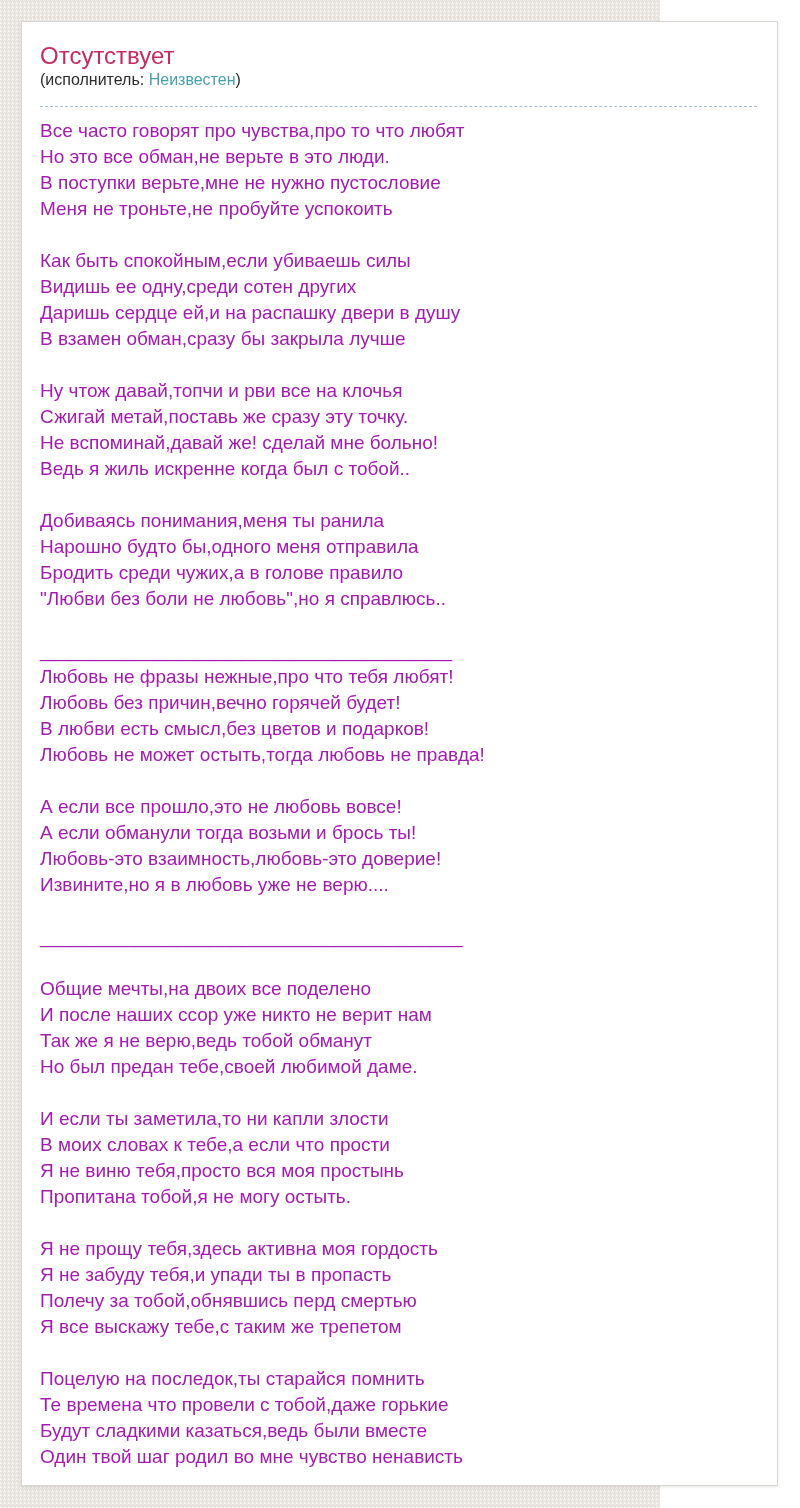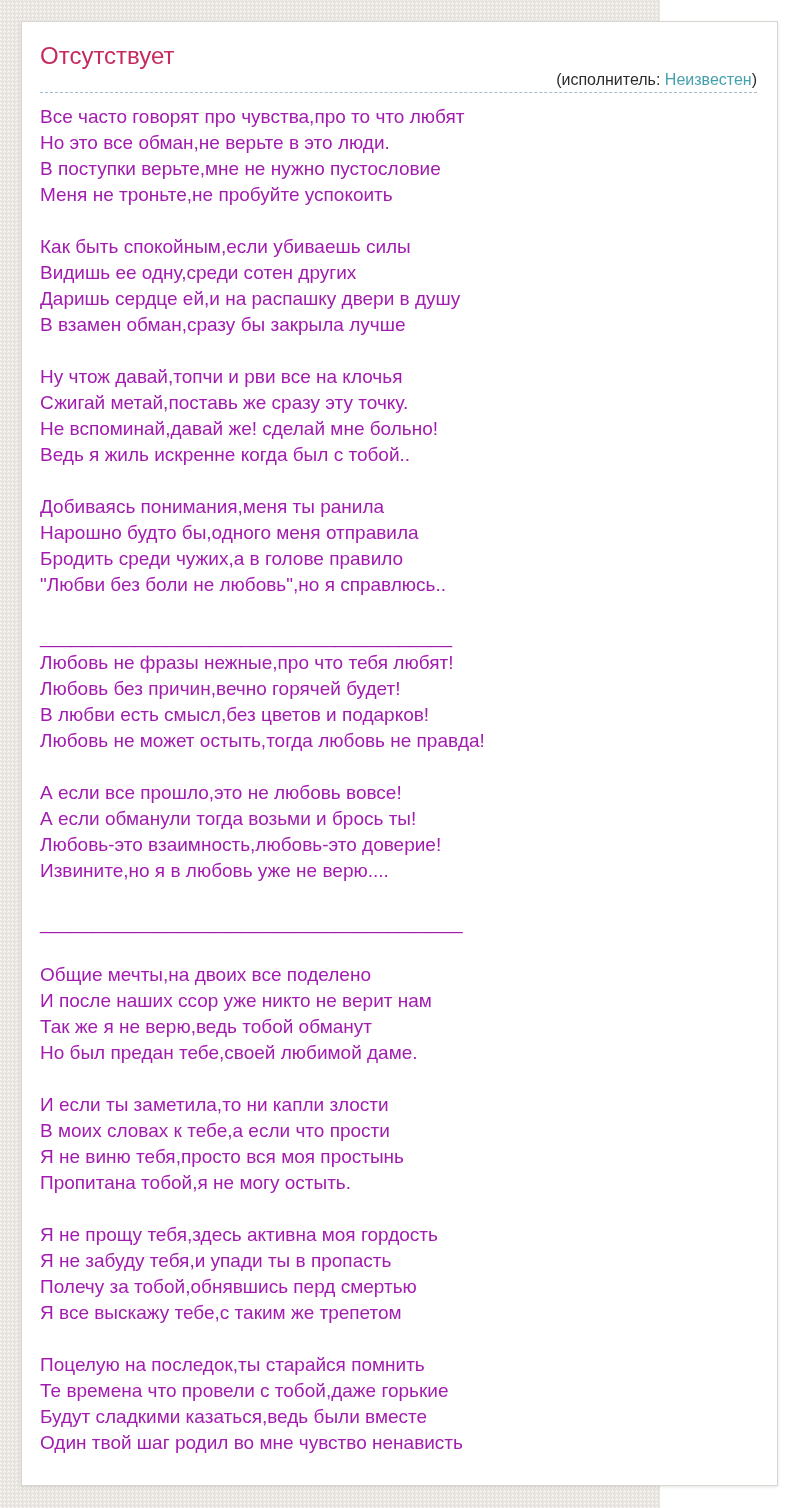--- a/index.html
+++ b/index.html
@@ -40,22 +40,21 @@
     font-size: 24px;
     line-height: 28px;
     font-weight: 400;
     color: #c52b60;
   }
   .artist-row {
     font-size: 16px;
     line-height: 20px;
     color: #2b2b2b;
     border-bottom: 1px dashed #a6bccd;
-    padding-bottom: 2px;
-    text-align: right;
+    padding-bottom: 16px;
   }
   .artist-link {
     color: #45a0ad;
     text-decoration: none;
     cursor: pointer;
   }
   .lyrics {
     margin-top: 11px;
     font-size: 19px;
     line-height: 26px;

